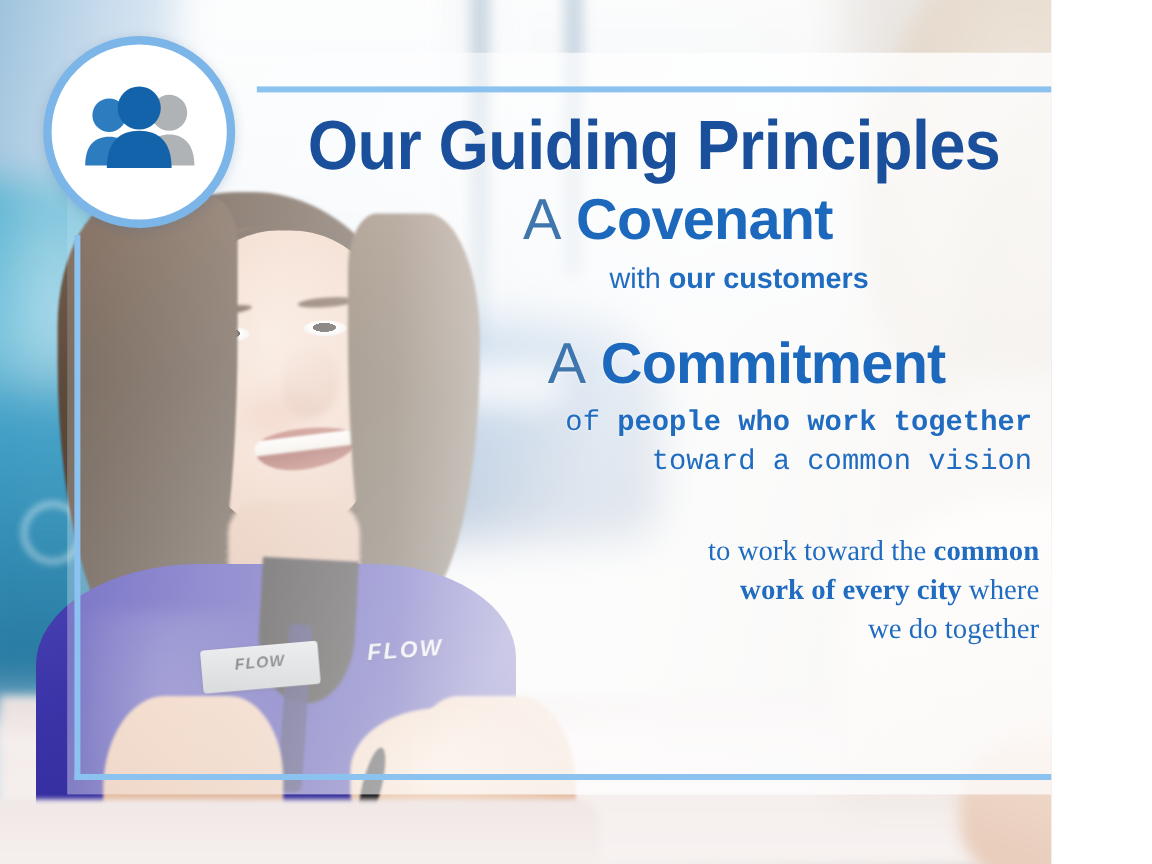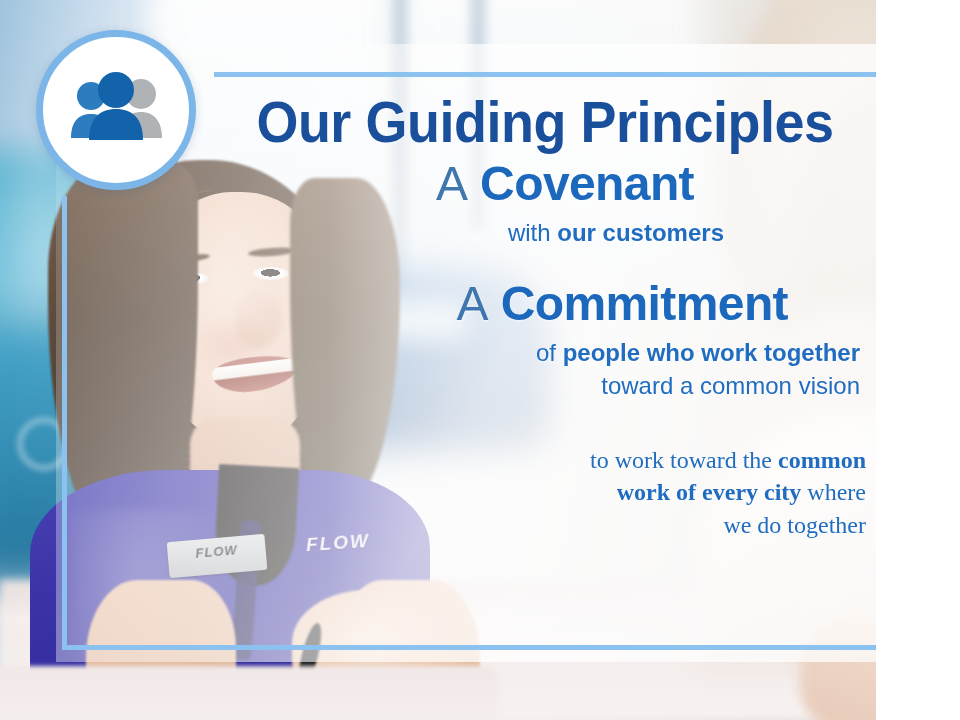--- a/index.html
+++ b/index.html
@@ -434,21 +434,21 @@
     text-shadow: 0 1px 2px rgba(255,255,255,.7);
   }
   .p-sub b { font-weight: 700; }
 
   .pr-1 { margin-top: 8px; padding-right: 182px; }
   .pr-1 .p-sub { padding-right: 0; }
   .pr-2 { margin-top: 30px; padding-right: 88px; }
   .pr-3 { margin-top: 42px; padding-right: 16px; }
   .pr-1 .p-sub, .pr-2 .p-sub, .pr-3 .p-sub { }
   .sub-shift-1 { margin-right: -30px; }
-  .sub-shift-2 { margin-right: -72px; }
+  .sub-shift-2 { margin-right: -72px; font-family: Liberation Mono, monospace; }
   .sub-shift-3 { margin-right: -6px; }
 </style>
 </head>
 <body>
 
 <div id="stage" style="--frame: #8cc2f0;">
 
   <div class="photo">
     <div class="bg-base"></div>
     <div class="bg-car"></div>

